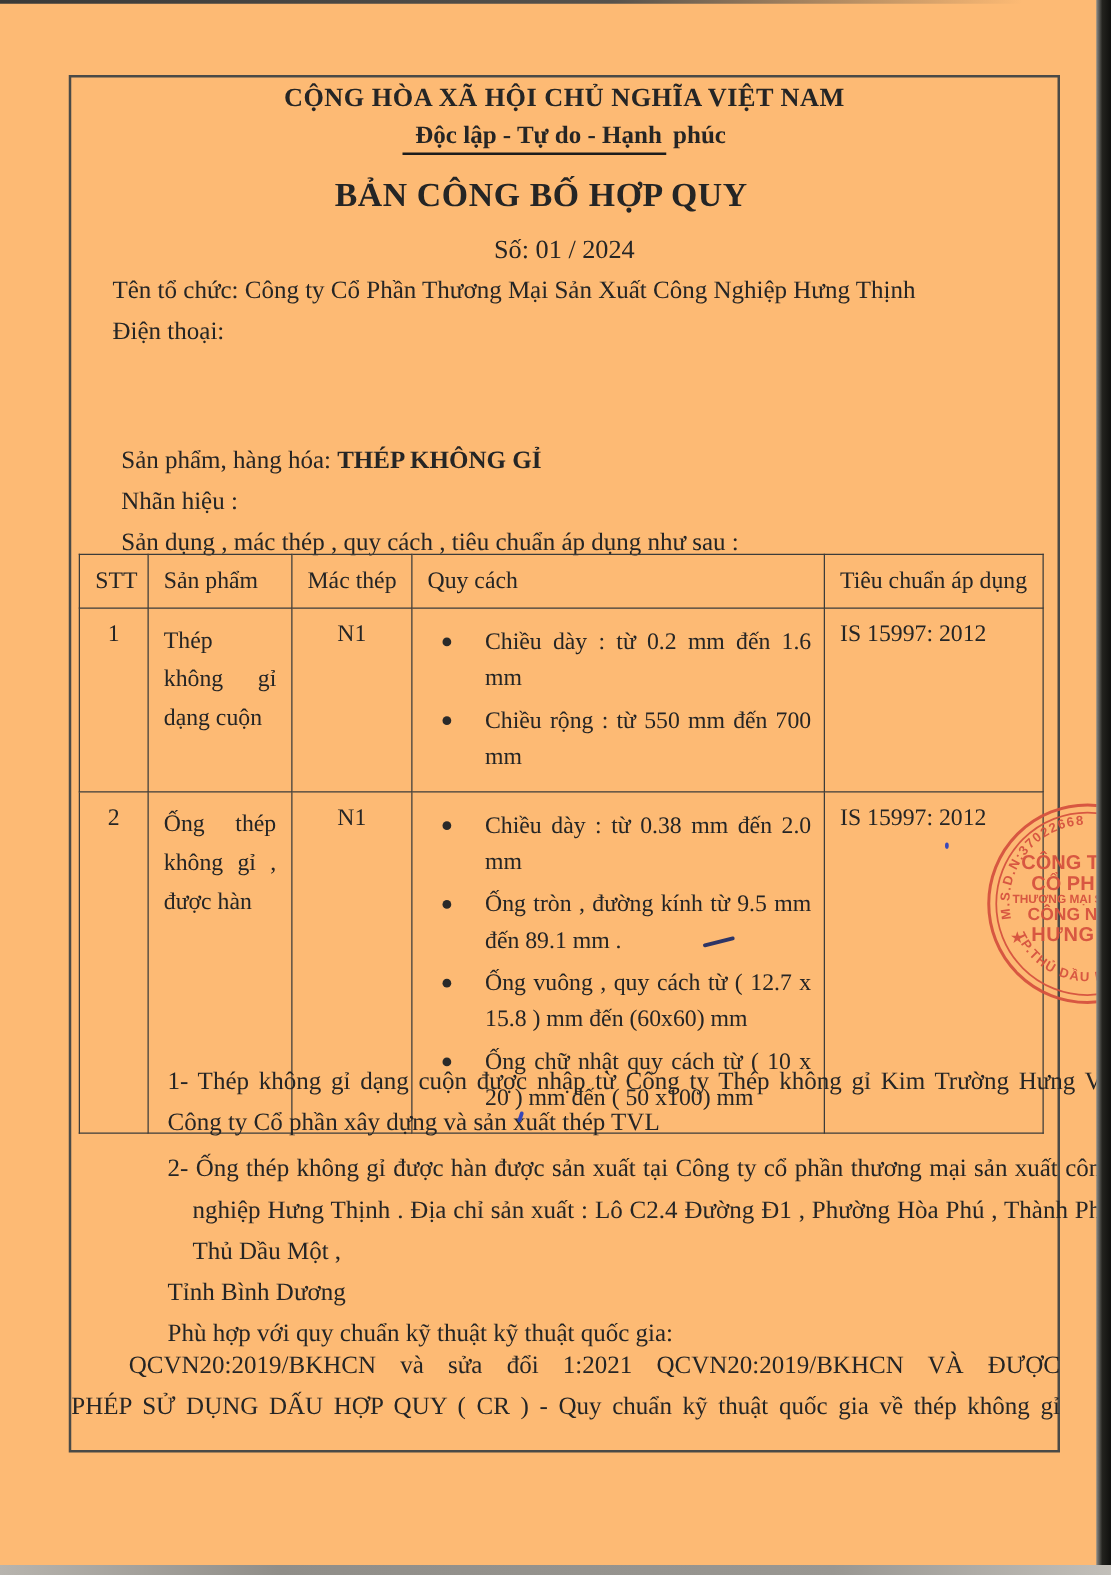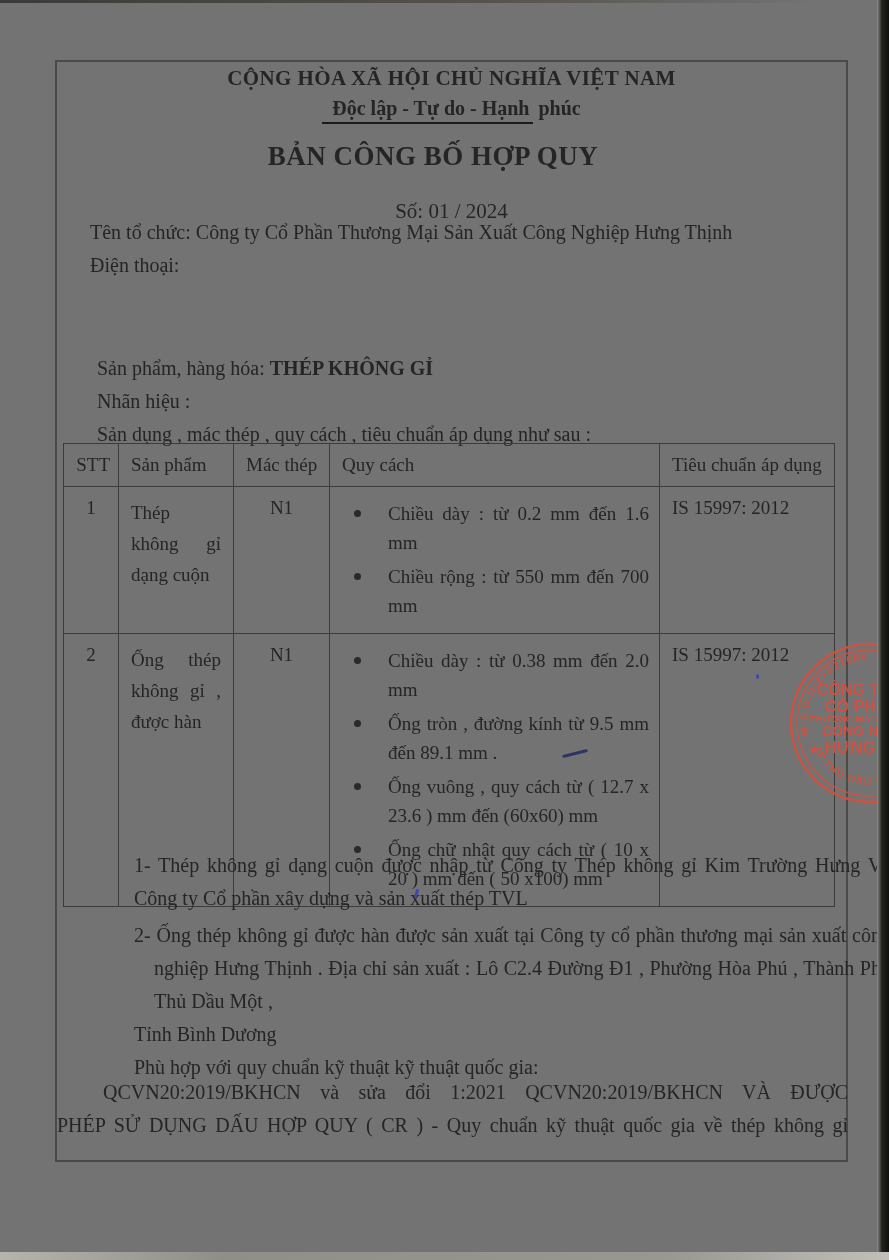--- a/index.html
+++ b/index.html
@@ -1,18 +1,18 @@
 <!DOCTYPE html>
 <html><head>
 <meta charset="utf-8">
 <style>
   html,body{margin:0;padding:0;background:#e8e8e6;}
   .page{
     position:relative;width:889px;height:1260px;margin:0 auto;
-    background:#737373;overflow:hidden;
+    background:#fdba74;overflow:hidden;
     font-family:"Liberation Serif","DejaVu Serif",serif;
     color:#252525;
   }
   
   .art-top{position:absolute;top:0;left:0;width:889px;height:3px;z-index:12;
     background:linear-gradient(to right,#3a3a38 0%,#56524c 55%,rgba(90,86,80,0) 92%);}
   .art-right{position:absolute;top:0;right:0;width:12px;height:1260px;z-index:11;
     background:linear-gradient(to right,#8e8e89 0%,#23231f 40%,#0f0f0d 100%);}
   .art-bottom{position:absolute;bottom:0;left:0;width:889px;height:8px;z-index:11;
     background:linear-gradient(to right,#b7b4ae 0%,#908e89 25%,#999792 75%,#c2bfb9 100%);}
@@ -20,21 +20,21 @@
     border:2px solid #4a4a47;box-sizing:border-box;z-index:1;}
   
   .nat1{position:absolute;top:66px;left:55px;width:793px;text-align:center;
     font-size:21px;font-weight:bold;letter-spacing:.4px;z-index:2;}
   .nat2{position:absolute;top:97px;left:55px;width:793px;text-align:center;
     font-size:20px;font-weight:bold;z-index:2;}
   .nat2 .u{display:inline-block;border-bottom:2.5px solid #1c1c1c;padding:0 4px 2px 10px;}
   .nat2 .tail{margin-left:5px;}
   .doc-title{position:absolute;top:141px;left:55px;width:756px;text-align:center;
     font-size:27px;font-weight:bold;letter-spacing:.5px;z-index:2;}
-  .doc-num{position:absolute;top:199px;left:55px;width:793px;text-align:center;
+  .doc-num{position:absolute;top:187px;left:55px;width:793px;text-align:center;
     font-size:21px;z-index:2;}
   
   .blockA{position:absolute;top:216px;left:90px;width:757px;font-size:20px;
     line-height:33px;z-index:2;}
   .blockA p{margin:0;}
   .blockB{position:absolute;top:352px;left:97px;width:750px;font-size:20px;
     line-height:33px;z-index:2;}
   .blockB p{margin:0;}
   
   .ptable{position:absolute;left:63px;top:443px;width:771px;border-collapse:collapse;
@@ -142,21 +142,21 @@
         <td class="c-std">IS 15997: 2012</td>
       </tr>
       <tr class="r2">
         <td class="c-stt">2</td>
         <td class="c-prod">Ống thép không gỉ , được hàn</td>
         <td class="c-grade">N1</td>
         <td class="c-spec">
           <ul class="spec-list">
             <li>Chiều dày : từ 0.38 mm đến 2.0 mm</li>
             <li>Ống tròn , đường kính từ 9.5 mm đến 89.1 mm .</li>
-            <li>Ống vuông , quy cách từ ( 12.7 x 23.6 ) mm đến (60x60) mm</li>
+            <li>Ống vuông , quy cách từ ( 12.7 x 15.8 ) mm đến (60x60) mm</li>
             <li>Ống chữ nhật quy cách từ ( 10 x 20 ) mm đến ( 50 x100) mm</li>
           </ul>
         </td>
         <td class="c-std">IS 15997: 2012</td>
       </tr>
     </tbody>
   </table>
 
   <div class="notes">
     <p class="note n1">1- Thép không gỉ dạng cuộn được nhập từ Công ty Thép không gỉ Kim Trường Hưng Và Công ty Cổ phần xây dựng và sản xuất thép TVL</p>

